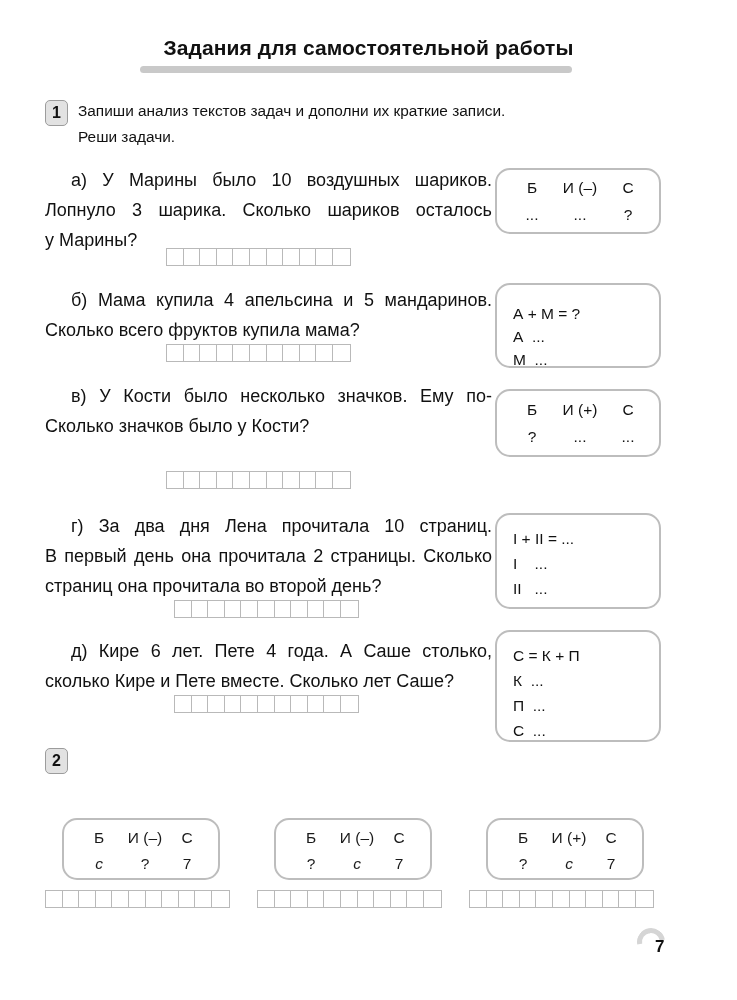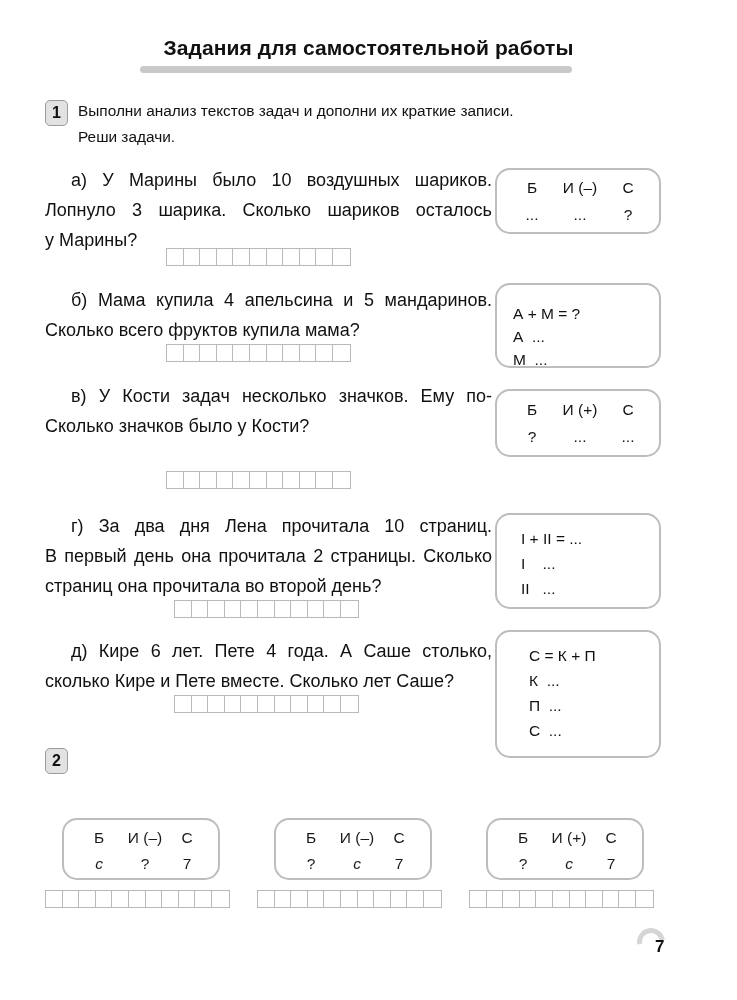--- a/index.html
+++ b/index.html
@@ -142,25 +142,25 @@
 
   
   #scheme-b { left: 495px; top: 283px; width: 166px; height: 85px; padding: 17px 0 0 16px; }
   #scheme-b .line { line-height: 23px; }
 
   
   #scheme-v { left: 495px; top: 389px; width: 166px; height: 68px; padding: 10px 0 0 16px; }
   #scheme-v .row + .row { margin-top: 9px; }
 
   
-  #scheme-g { left: 495px; top: 513px; width: 166px; height: 96px; padding: 11px 0 0 24px; }
+  #scheme-g { left: 495px; top: 513px; width: 166px; height: 96px; padding: 11px 0 0 16px; }
   #scheme-g .line { line-height: 25px; }
 
   
-  #scheme-d { left: 495px; top: 630px; width: 166px; height: 128px; padding: 11px 0 0 32px; }
+  #scheme-d { left: 495px; top: 630px; width: 166px; height: 112px; padding: 11px 0 0 16px; }
   #scheme-d .line { line-height: 25px; }
 
   
   .scheme2 {
     position: absolute;
     top: 818px;
     width: 158px;
     height: 62px;
     border: 2px solid #bdbdbd;
     border-radius: 15px;
@@ -212,21 +212,21 @@
 <div class="page">
 
   <div class="title-wrap">
     <span class="title-text">Задания для самостоятельной работы</span>
   </div>
   <div class="title-rule"></div>
 
   <div class="task-num" style="left:45px; top:100px;">1</div>
 
   <div class="instr" style="left:78px; top:98px; width:584px;">
-    <span class="l2">Выполни анализ текстов задач и дополни их краткие записи.</span>
+    <span class="l2">Запиши анализ текстов задач и дополни их краткие записи.</span>
     <span class="l2">Реши задачи.</span>
   </div>
 
   <div class="prob" style="left:45px; top:165px; width:447px;">
     <span class="pl-just indent">а) У Марины было 10 воздушных шариков.</span>
     <span class="pl-just">Лопнуло 3 шарика. Сколько шариков осталось</span>
     <span class="pl">у Марины?</span>
   </div>
   <div class="grid" id="grid-a" style="left:166px; top:248px;">
       <div class="cell"></div>
@@ -273,21 +273,21 @@
       <div class="cell"></div>
     </div>
 
   <div class="scheme" id="scheme-b">
     <div class="line">А + М = ?</div>
     <div class="line">А  ...</div>
     <div class="line">М  ...</div>
   </div>
 
   <div class="prob" style="left:45px; top:381px; width:447px;">
-    <span class="pl-just indent">в) У Кости задач несколько значков. Ему по-</span>
+    <span class="pl-just indent">в) У Кости было несколько значков. Ему по-</span>
     <span class="pl">Сколько значков было у Кости?</span>
   </div>
   <div class="grid" id="grid-v" style="left:166px; top:471px;">
       <div class="cell"></div>
       <div class="cell"></div>
       <div class="cell"></div>
       <div class="cell"></div>
       <div class="cell"></div>
       <div class="cell"></div>
       <div class="cell"></div>

